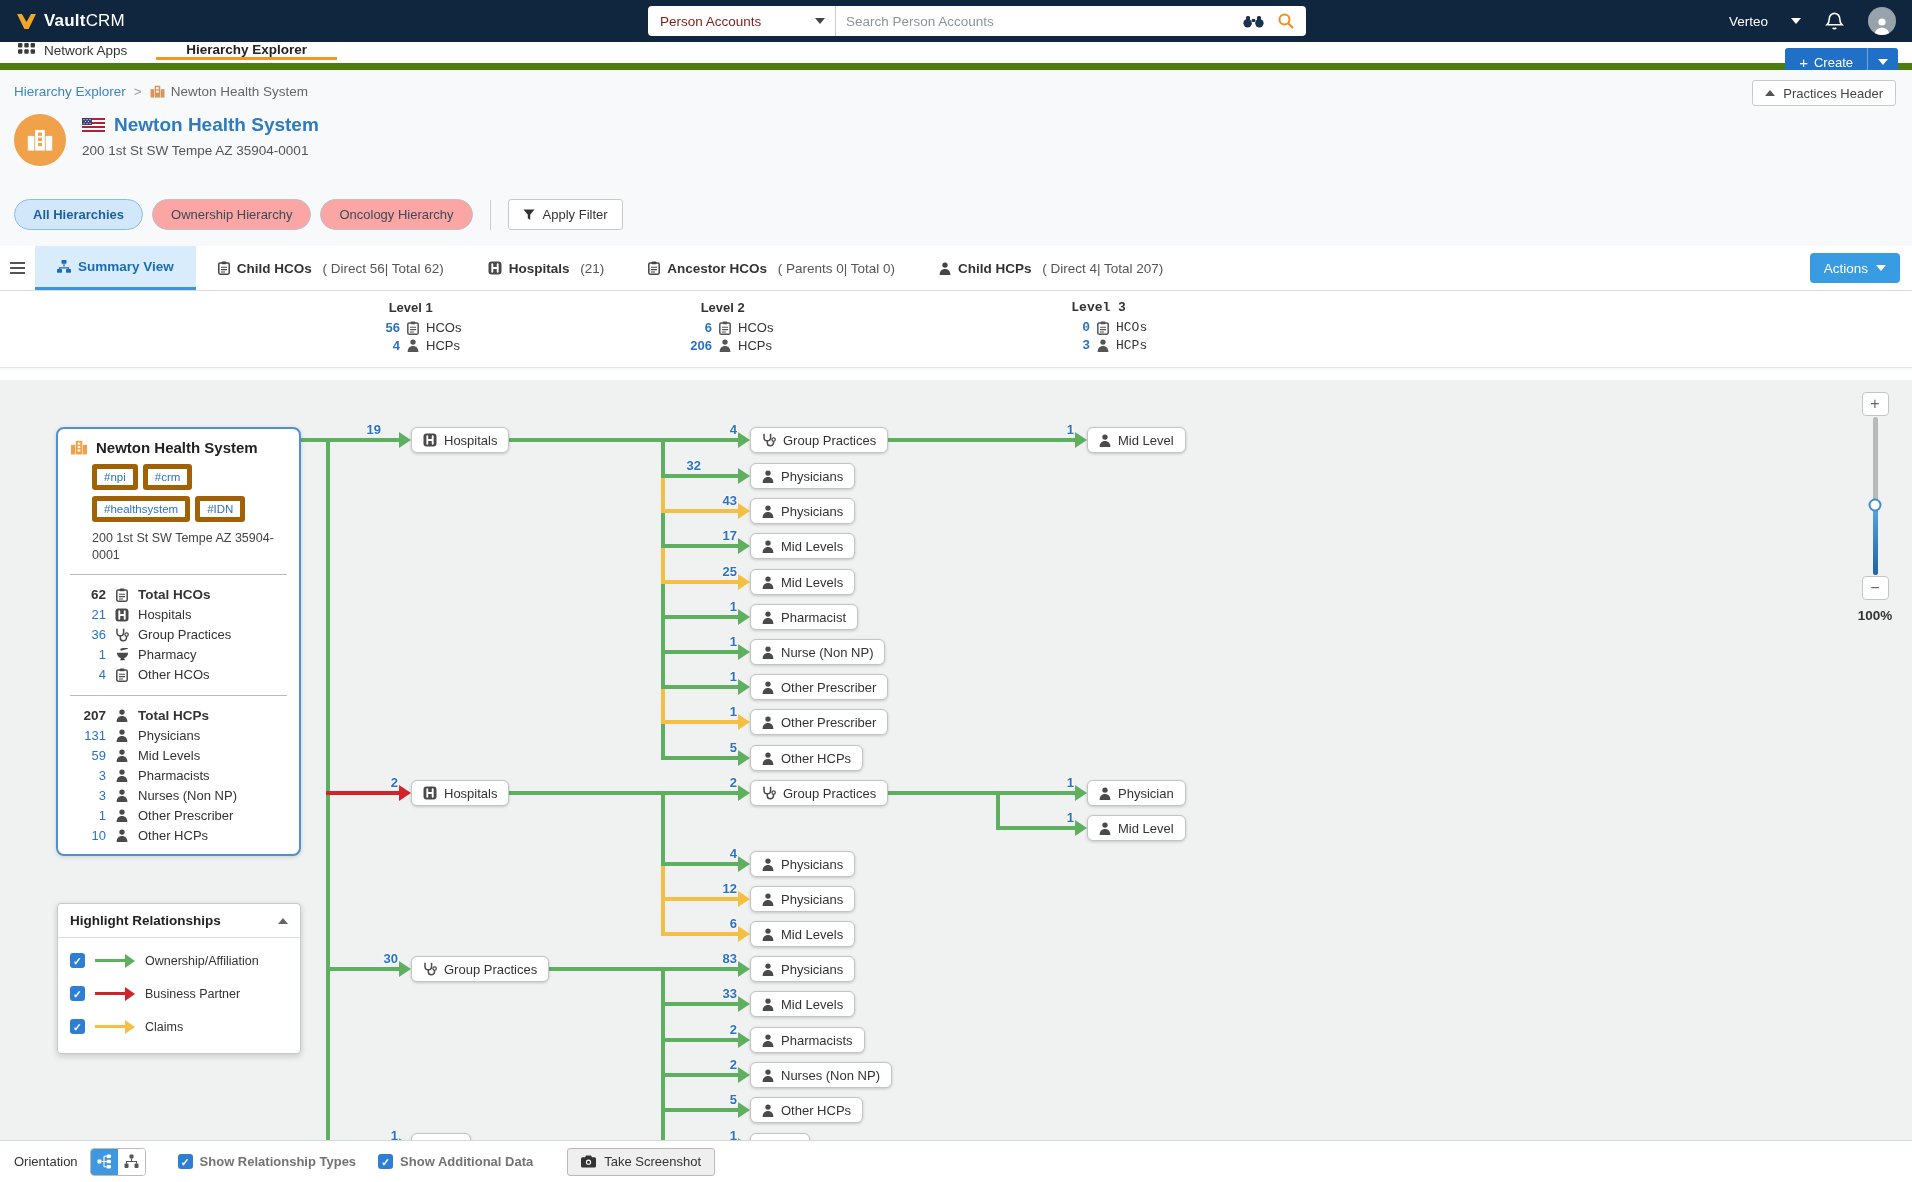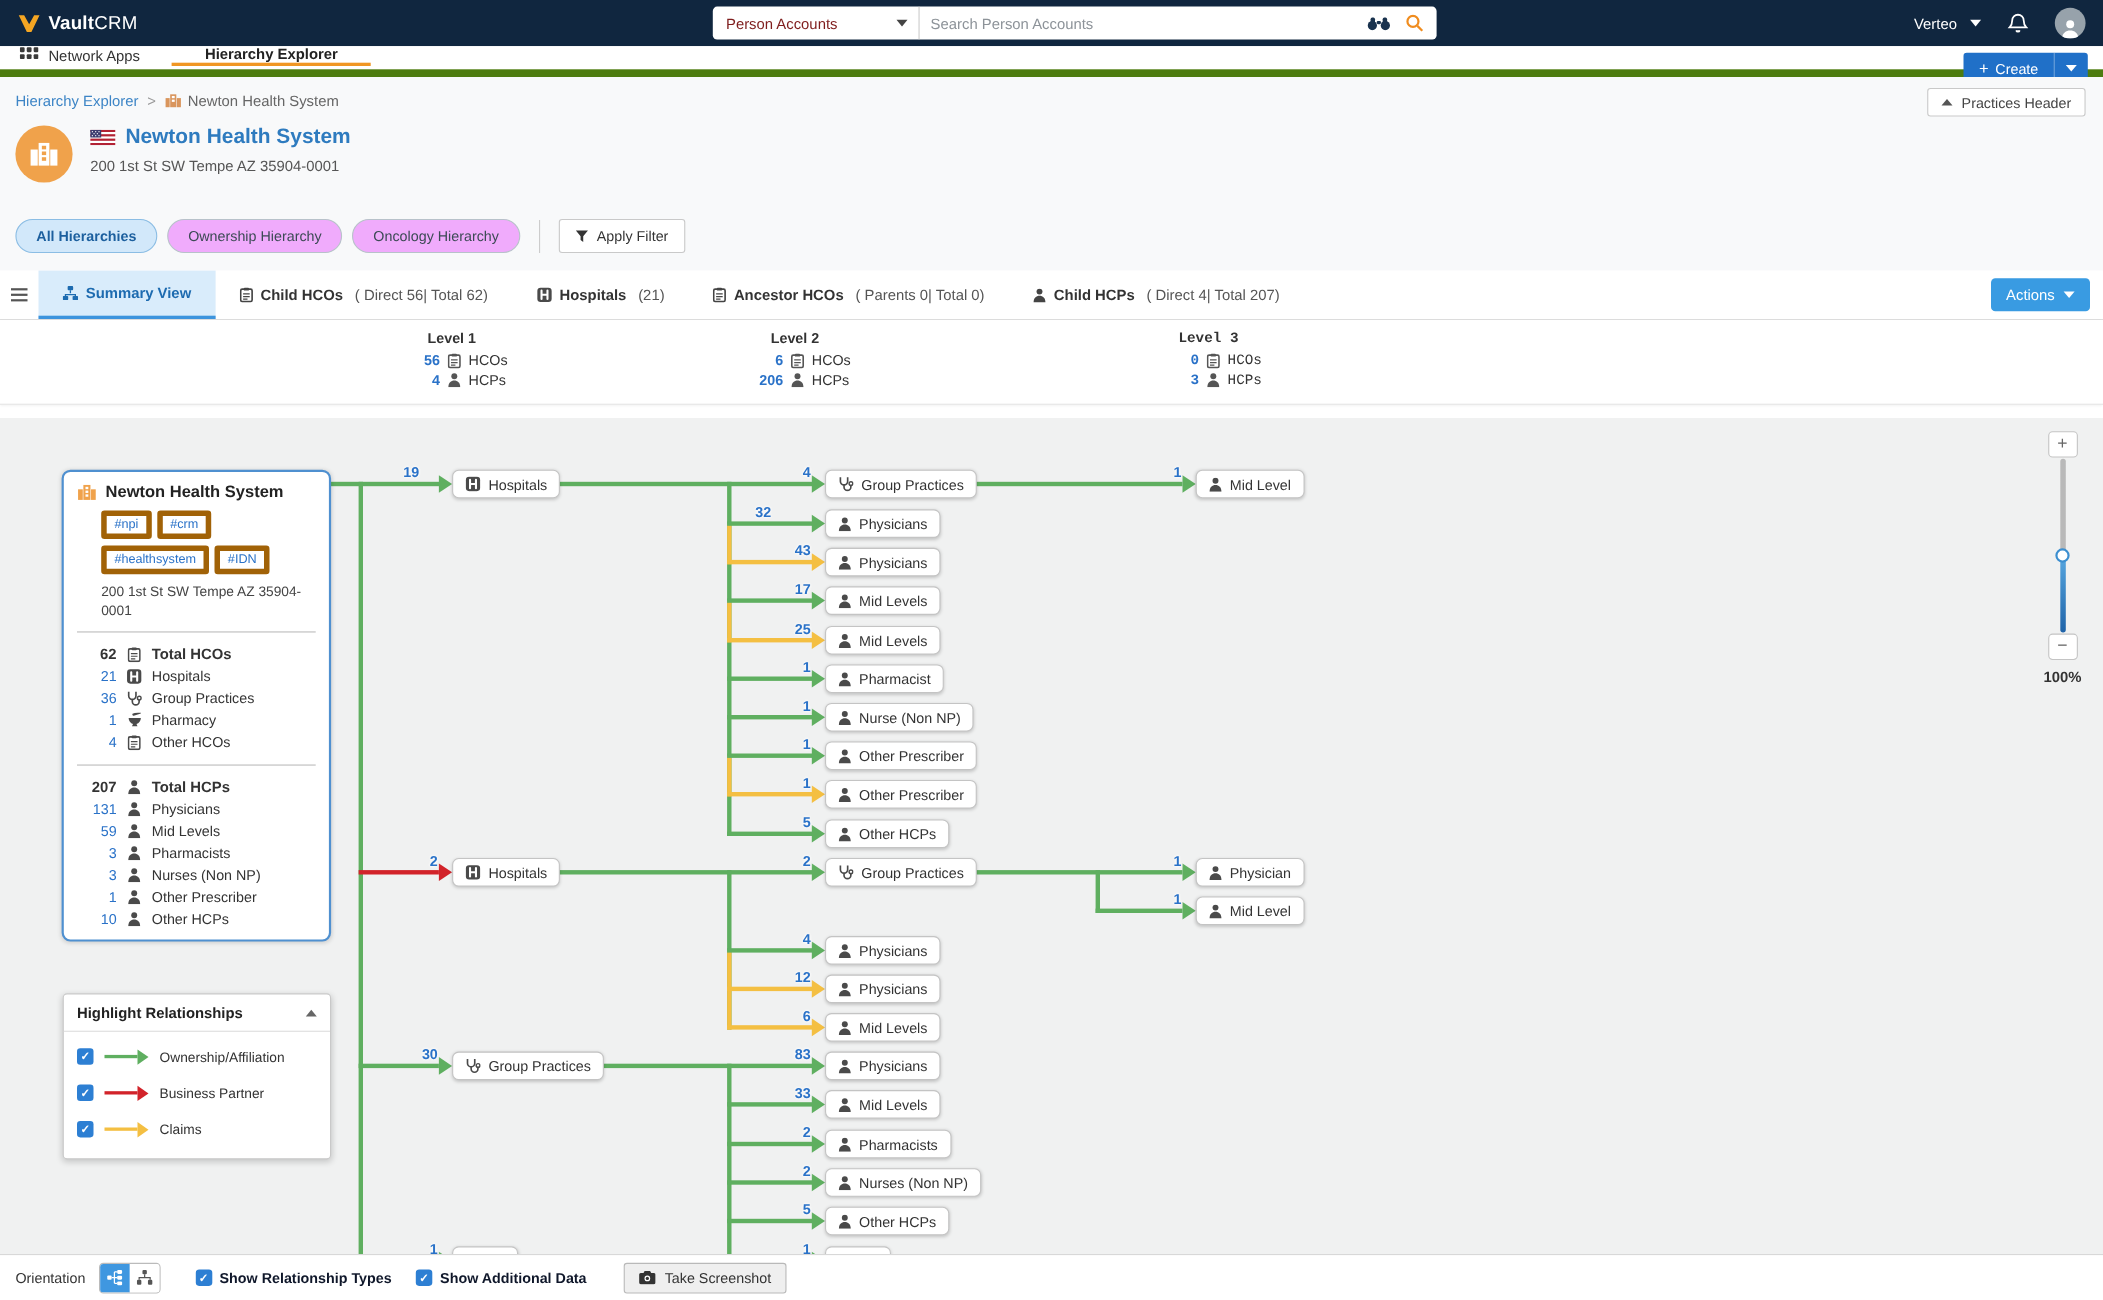--- a/index.html
+++ b/index.html
@@ -8,21 +8,21 @@
   .topbar{height:42px;background:#10263f;display:flex;align-items:center;padding:0 16px;position:relative}
   .logo{display:flex;align-items:center;gap:7px;color:#fff;font-size:17px;letter-spacing:.2px}
   .logo .v1{font-weight:bold}
   .searchwrap{position:absolute;left:648px;top:6px;width:658px;height:30px;background:#fff;border-radius:4px;display:flex;align-items:center;overflow:hidden}
   .search-scope{display:flex;align-items:center;justify-content:space-between;width:188px;padding:0 10px 0 12px;border-right:1px solid #ccc;height:100%;font-size:13.5px;color:#7f1d1d;cursor:pointer}
   .caret-dn{width:0;height:0;border-left:5px solid transparent;border-right:5px solid transparent;border-top:6px solid #444}
   .search-input{flex:1;border:0;outline:0;font-size:13.5px;padding:0 10px;color:#333;background:transparent}
   .search-input::placeholder{color:#8d9399}
   .searchwrap .icons{display:flex;align-items:center;gap:14px;padding-right:12px}
   .topbar-right{margin-left:auto;display:flex;align-items:center;gap:24px;color:#fff;font-size:13.5px}
-  .usermenu{display:flex;align-items:center;gap:12px;cursor:pointer}
+  .usermenu{display:flex;align-items:center;gap:23px;cursor:pointer}
   .usermenu .caret-dn{border-top-color:#fff}
   .avatar{width:28px;height:28px;border-radius:50%;background:#97a2ab;display:flex;align-items:flex-end;justify-content:center;overflow:hidden}
   
   .appbar{height:28px;background:#fff;border-bottom:7px solid #4d7c0f;display:flex;align-items:flex-start;position:relative}
   .netapps{display:flex;align-items:center;gap:9px;padding:0 18px;font-size:13.5px;color:#333;cursor:pointer}
   .appbar .vdiv{width:1px;background:#ddd;margin:8px 0}
   .app-tab{display:flex;align-items:center;padding:0 30px;margin-left:10px;font-size:13.5px;font-weight:bold;color:#222;border-bottom:3px solid #f09623;cursor:pointer}
   .create-btn{position:absolute;right:14px;top:6px;height:28px;display:flex;align-items:stretch;background:#2070c8;border-radius:3px;color:#fff;font-size:13px;cursor:pointer;overflow:hidden}
   .create-main{display:flex;align-items:center;gap:6px;padding:0 14px;border-right:1px solid rgba(255,255,255,.35)}
   .create-caret{display:flex;align-items:center;padding:0 10px}
@@ -34,21 +34,21 @@
   .breadcrumb .sep{color:#999}
   .breadcrumb .cur{color:#666;display:flex;align-items:center;gap:6px}
   .collapse-btn{position:absolute;right:16px;top:10px;height:26px;display:flex;align-items:center;gap:8px;background:#fff;border:1px solid #c9c9c9;border-radius:3px;padding:0 12px;font-size:13px;color:#444;cursor:pointer}
   .caret-up{width:0;height:0;border-left:5px solid transparent;border-right:5px solid transparent;border-bottom:6px solid #555}
   .entity{position:absolute;left:14px;top:44px;display:flex;gap:16px}
   .entity-avatar{width:52px;height:52px;border-radius:50%;background:#f0a24b;display:flex;align-items:center;justify-content:center}
   .entity-name-row{display:flex;align-items:center;gap:9px}
   .entity-name{font-size:19px;font-weight:bold;color:#2e7bbf;cursor:pointer}
   .entity-addr{font-size:13.5px;color:#555;margin-top:7px}
   .pillsrow{position:absolute;left:14px;bottom:16px;display:flex;align-items:center;gap:9px}
-  .pill{height:31px;display:flex;align-items:center;padding:0 18px;border-radius:16px;border:1px solid #b8c2ca;background:#f0abfc;font-size:13px;color:#3c4a55;cursor:pointer;white-space:nowrap}
+  .pill{height:31px;display:flex;align-items:center;padding:0 18px;border-radius:16px;border:1px solid #b8c2ca;background:#fca5a5;font-size:13px;color:#3c4a55;cursor:pointer;white-space:nowrap}
   .pill.active{background:#d2e8fa;border-color:#8bbde4;color:#1c5f9e;font-weight:bold}
   .pillsrow .vdiv{width:1px;height:30px;background:#ccc;margin:0 8px}
   .applyfilter{height:31px;display:flex;align-items:center;gap:8px;background:#fff;border:1px solid #c9c9c9;border-radius:3px;padding:0 14px;font-size:13px;color:#333;cursor:pointer}
   
   .tabsrow{height:45px;background:#fff;border-bottom:1px solid #ddd;display:flex;align-items:stretch;position:relative}
   .hamb{display:flex;align-items:center;padding:0 10px;color:#555;cursor:pointer}
   .hamb .bars{display:flex;flex-direction:column;gap:3px}
   .hamb .bars i{display:block;width:15px;height:2px;background:#555}
   .viewtab{display:flex;align-items:center;gap:7px;padding:0 22px;font-size:13.5px;color:#333;cursor:pointer;white-space:nowrap}
   .viewtab .tname{font-weight:bold}
@@ -100,21 +100,21 @@
   .ztrack{width:5px;height:158px;background:linear-gradient(to bottom,#b9b9b9 0,#b9b9b9 56%,#57a7e0 56%,#1f63a8 100%);border-radius:3px;position:relative;margin:1px 0;cursor:pointer}
   .zhandle{position:absolute;left:50%;top:56%;transform:translate(-50%,-50%);width:13px;height:13px;border-radius:50%;background:#fff;border:2px solid #3c8fd0;cursor:grab}
   .zpct{font-weight:bold;font-size:13.5px;color:#333;margin-top:8px}
   
   .bottombar{position:absolute;left:0;top:1140px;width:1912px;height:42px;background:#fff;border-top:1px solid #d8d8d8;display:flex;align-items:center;gap:12px;padding:0 14px}
   .bb-label{font-size:13px;color:#333}
   .orient-group{display:flex;border:1px solid #bbb;border-radius:4px;overflow:hidden;margin-right:10px}
   .orient-btn{width:27px;height:26px;display:flex;align-items:center;justify-content:center;background:#fff;color:#555;cursor:pointer}
   .orient-btn.active{background:#3f97e0;color:#fff}
   .bb-check{display:flex;align-items:center;gap:7px;margin-left:10px}
-  .bb-check .lbl{font-size:13px;font-weight:bold;color:#0f172a}
+  .bb-check .lbl{font-size:13px;font-weight:bold;color:#737373}
   .screenshot-btn{margin-left:22px;height:28px;display:flex;align-items:center;gap:8px;background:#efefef;border:1px solid #b9b9b9;border-radius:3px;padding:0 13px;font-size:13px;color:#333;cursor:pointer}
 </style>
 </head>
 <body>
 
 <header class="topbar">
   <div class="logo">
     <span style="display:flex">
       <svg width="21" height="17" viewBox="0 0 22 18">
           <path d="M1 1h5.2l4.8 8.6L15.8 1H21L13.2 17H8.8Z" fill="#f5a623"></path>

